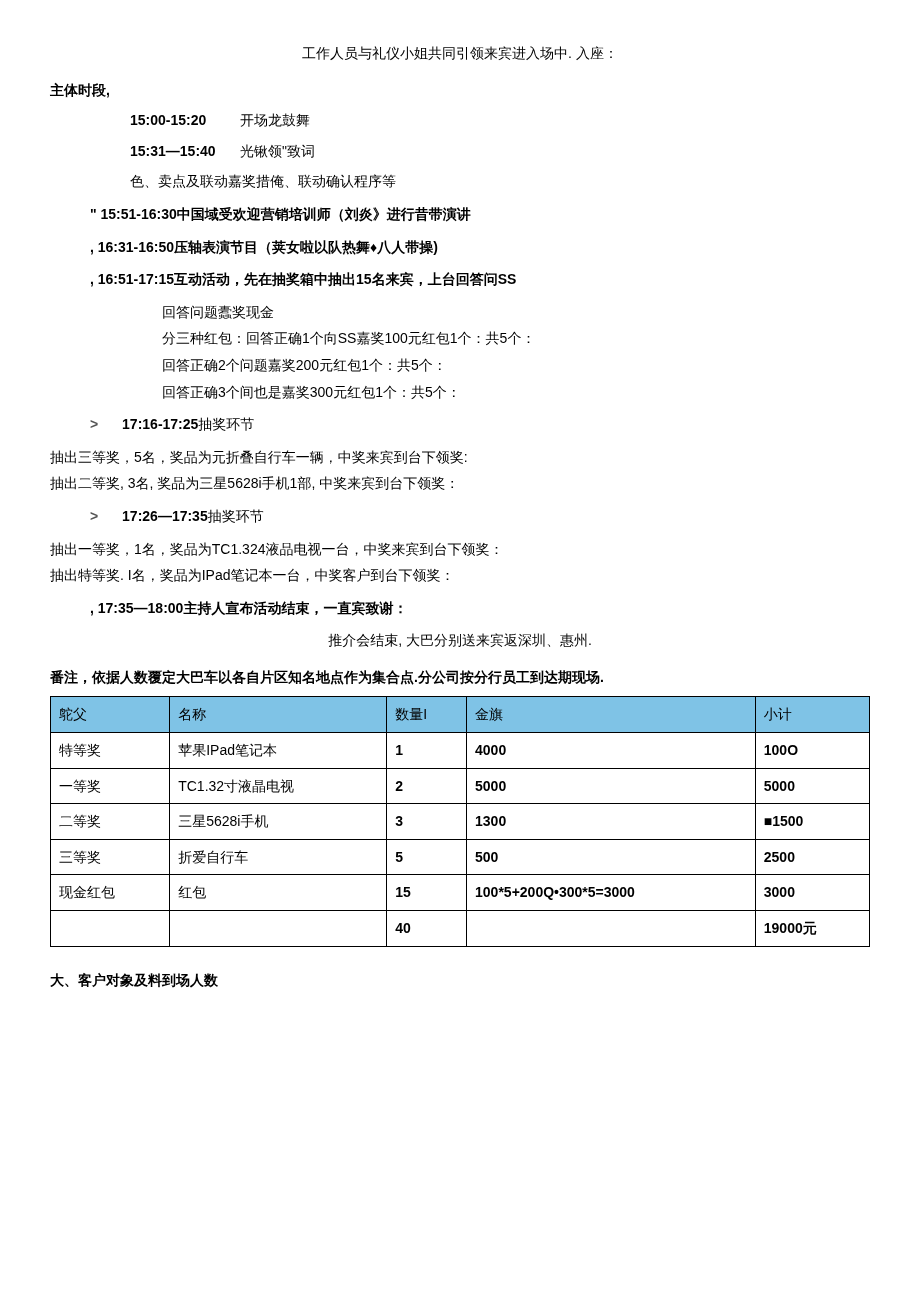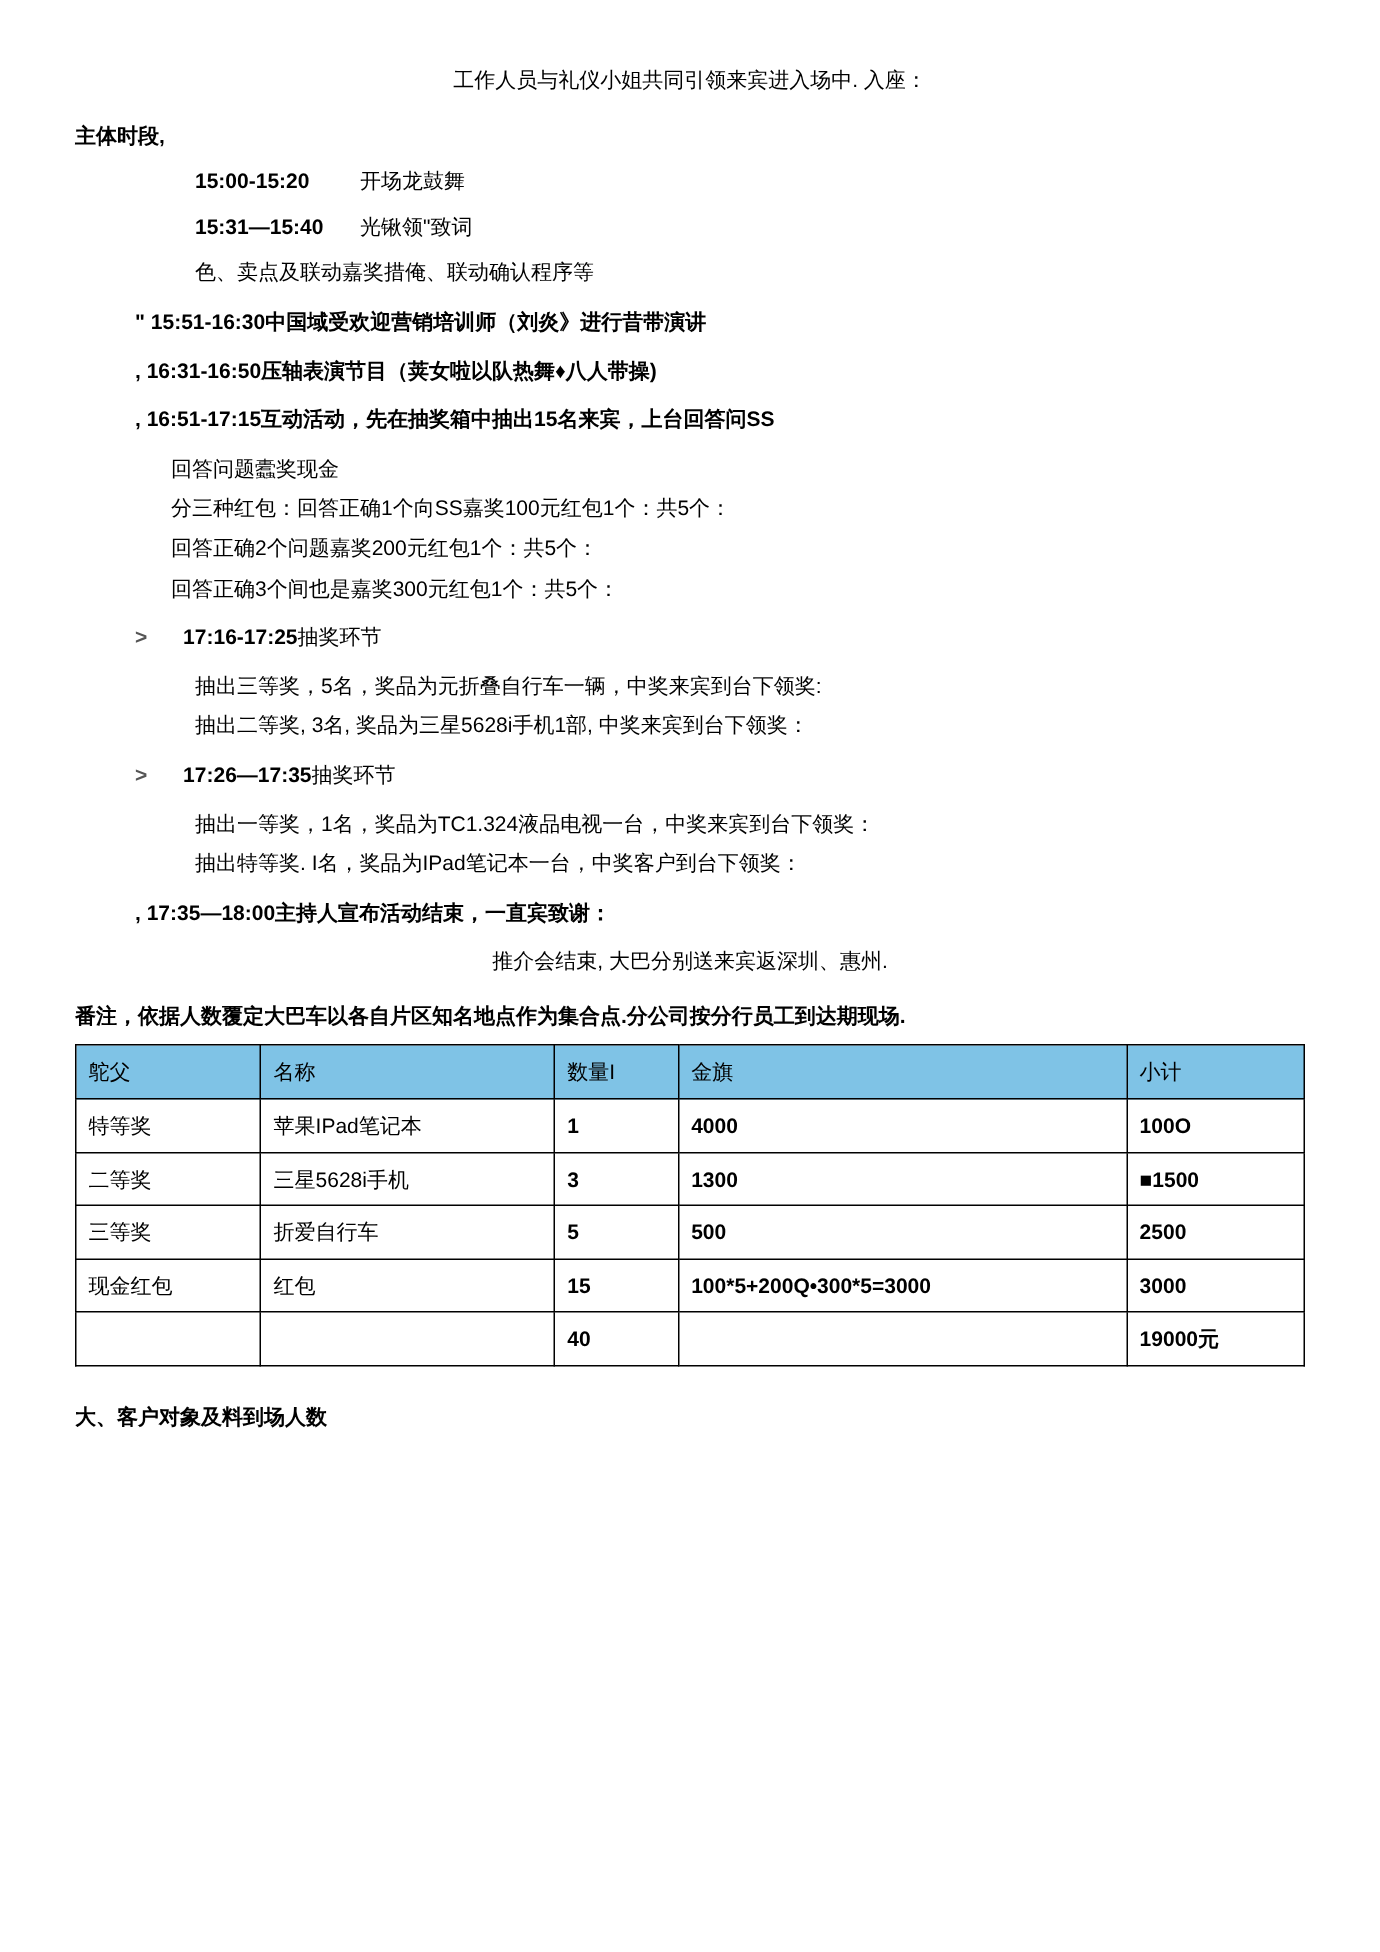--- a/index.html
+++ b/index.html
@@ -13,22 +13,22 @@
     line-height: 1.9;
   }
   .intro { text-align: center; margin-bottom: 10px; }
   .section-title { font-weight: bold; margin-top: 10px; }
   .schedule { margin-left: 80px; }
   .row { display: flex; margin: 4px 0; }
   .time { font-weight: bold; width: 110px; flex-shrink: 0; }
   .desc {}
   .item { margin: 6px 0; }
   .bullet { margin-left: 40px; }
-  .indent1 { margin-left: 80px; }
-  .indent2 { margin-left: 64px; }
+  .indent1 { }
+  .indent2 { margin-left: 112px; }
   .arrow { color: #555; font-weight: bold; margin-right: 20px; }
   .center { text-align: center; }
   .note { font-weight: bold; margin: 10px 0 6px 0; }
   table { border-collapse: collapse; width: 100%; margin: 6px 0 20px 0; font-size: 14px; }
   th, td { border: 1px solid #000; padding: 4px 8px; text-align: left; }
   th { background: #7fc3e6; font-weight: normal; }
   .total-row td { font-weight: bold; }
   .footer-line { font-weight: bold; }
   .b { font-weight: bold; }
 </style>
@@ -92,20 +92,27 @@
   </thead>
   <tbody>
     <tr>
       <td>特等奖</td>
       <td>苹果IPad笔记本</td>
       <td class="b">1</td>
       <td class="b">4000</td>
       <td class="b">100O</td>
     </tr>
     <tr>
+      <td>一等奖</td>
+      <td>TC1.32寸液晶电视</td>
+      <td class="b">2</td>
+      <td class="b">5000</td>
+      <td class="b">5000</td>
+    </tr>
+    <tr>
       <td>二等奖</td>
       <td>三星5628i手机</td>
       <td class="b">3</td>
       <td class="b">1300</td>
       <td class="b">■1500</td>
     </tr>
     <tr>
       <td>三等奖</td>
       <td>折爱自行车</td>
       <td class="b">5</td>

